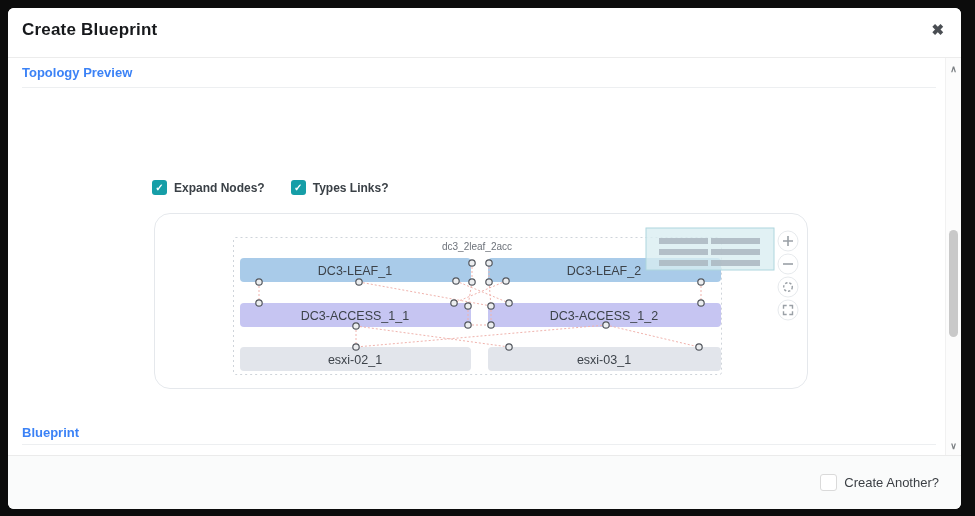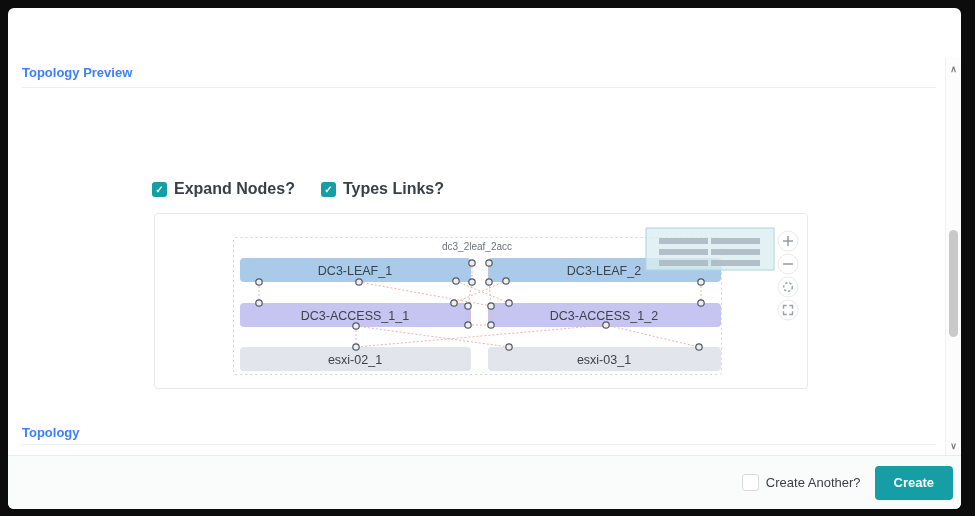--- a/index.html
+++ b/index.html
@@ -26,26 +26,26 @@
   #sec-structure-title { left:14px; top:367px; }
   #sec-structure-line { top:386px; }
 
   
   .toggle-row { position:absolute; left:144px; top:122px; display:flex; gap:26px; align-items:center; }
   .toggle { display:flex; align-items:center; gap:7px; cursor:pointer; }
   .cb-on {
     width:15px; height:15px; border-radius:3px; background:#169ea7;
     color:#fff; font-size:10px; line-height:15px; text-align:center; font-weight:bold;
   }
-  .toggle-label { font-size:16px; font-weight:bold; color:#3a4046; }
+  .toggle-label { font-size:12px; font-weight:bold; color:#3a4046; }
 
   
   .topo-card {
     position:absolute; left:146px; top:155px; width:652px; height:174px;
-    border:1px solid #e5e8ec; border-radius:4px; background:#fff; box-sizing:content-box;
+    border:1px solid #e5e8ec; border-radius:16px; background:#fff; box-sizing:content-box;
   }
   .topo-card svg { display:block; }
   .node-label { font-size:12.5px; fill:#3c4249; }
   .group-label { font-size:10px; fill:#6d727a; }
 
   
   .rack-table { position:absolute; left:132px; top:424px; width:680px; display:flex; }
   .rack-cell-label {
     width:170px; box-sizing:border-box; background:#f8f9f9; border:1px solid #e8e8e8;
     padding:9px 12px 22px 12px; font-size:13px; font-weight:bold; color:#26282b;
@@ -78,20 +78,24 @@
   .create-btn {
     height:34px; padding:0 19px; background:#169ea7; border:none; border-radius:4px;
     color:#fff; font-size:13px; font-weight:bold; font-family:"Liberation Sans",sans-serif; cursor:pointer;
   }
 </style>
 </head>
 <body>
 
 <div class="modal">
 
+  <div class="m-header">
+    <div class="m-title">Create Blueprint</div>
+    <div class="m-close">✖</div>
+  </div>
 
   <div class="m-body">
 
     <div class="sec-title" id="sec-topology-title">Topology Preview</div>
     <div class="sec-line" id="sec-topology-line"></div>
 
     <div class="toggle-row">
       <div class="toggle">
         <span class="cb-on">✓</span>
         <span class="toggle-label">Expand Nodes?</span>
@@ -192,34 +196,33 @@
             <circle cx="633" cy="73" r="4.3" fill="none" stroke="#9aa0a6" stroke-width="1.4" stroke-dasharray="2.4 1.8"></circle>
           </g>
           <g>
             <circle cx="633" cy="96" r="10" fill="#ffffff" stroke="#e7eaed"></circle>
             <path d="M628.5 94.7 L628.5 91.5 L631.7 91.5 M634.3 91.5 L637.5 91.5 L637.5 94.7 M637.5 97.3 L637.5 100.5 L634.3 100.5 M631.7 100.5 L628.5 100.5 L628.5 97.3" stroke="#9aa0a6" stroke-width="1.4" fill="none"></path>
           </g>
         </g>
       </svg>
     </div>
 
-    <div class="sec-title" id="sec-structure-title">Topology</div>
+    <div class="sec-title" id="sec-structure-title">Blueprint</div>
     <div class="sec-line" id="sec-structure-line"></div>
 
     <div class="rack-table">
       <div class="rack-cell-label">Rack Types</div>
       <div class="rack-cell-value">1 of dc3_2leaf_2acc (2 generic systems)</div>
     </div>
   </div>
 
   <div class="scrollbar">
     <div class="scroll-arrow scroll-up">∧</div>
     <div class="scroll-thumb"></div>
     <div class="scroll-arrow scroll-down">∨</div>
   </div>
 
   <div class="m-footer">
     <span class="cb-off"></span>
     <span class="footer-label">Create Another?</span>
-    <button class="create-btn">Create</button>
   </div>
 
 </div>
 
 </body></html>

